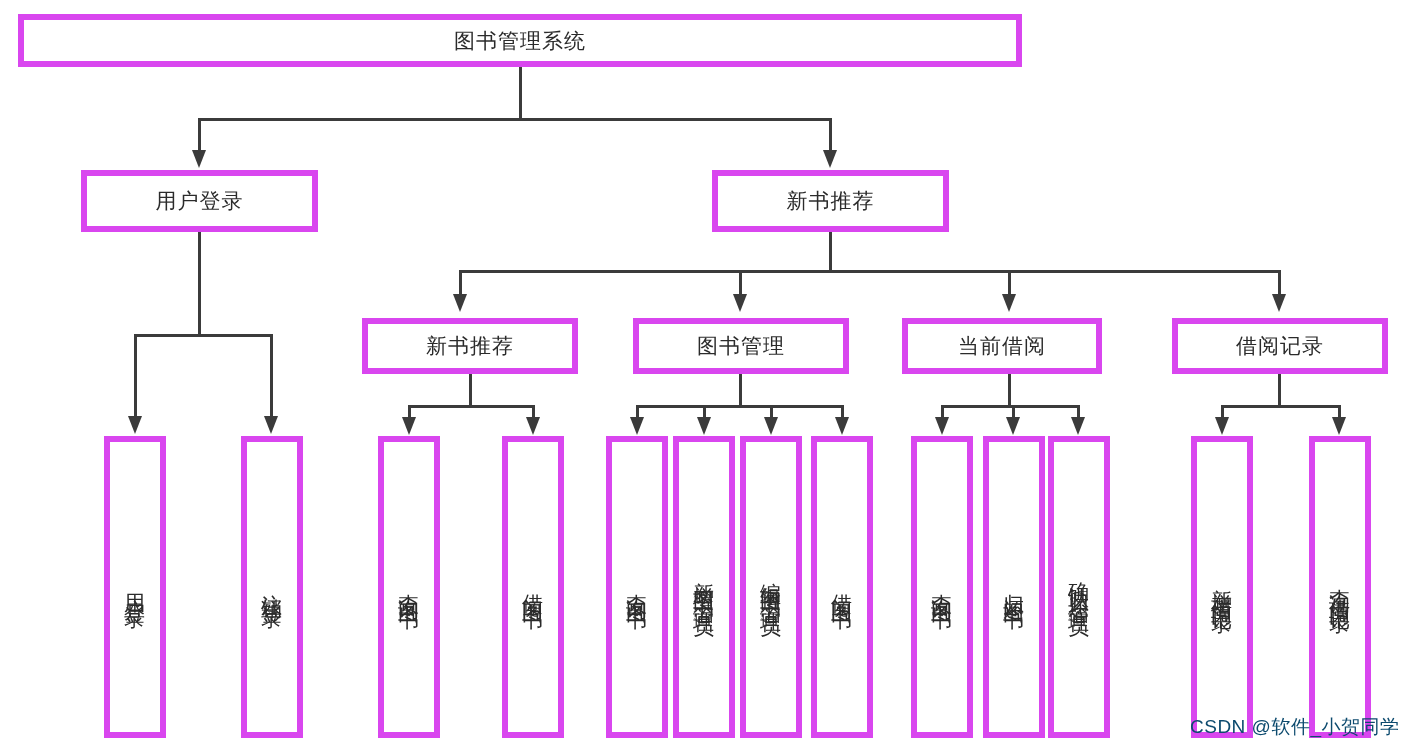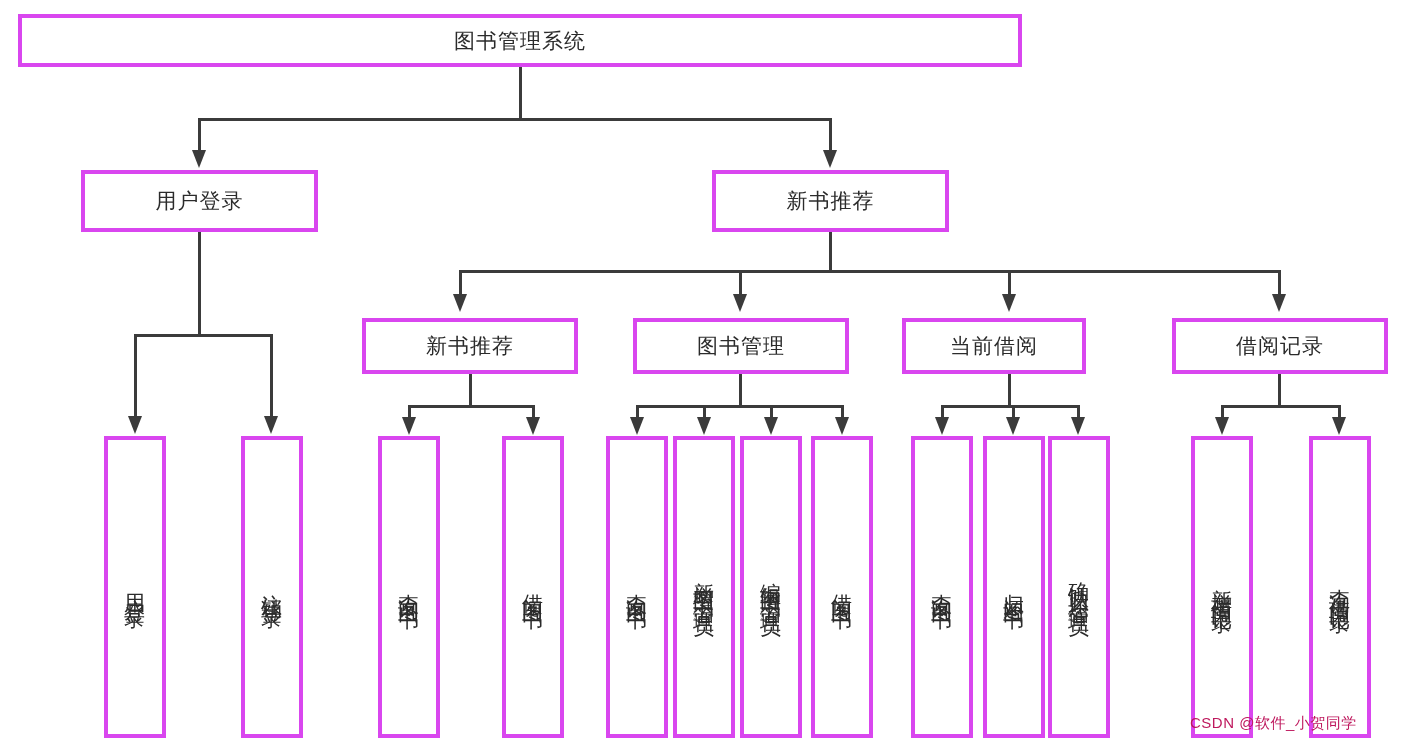--- a/index.html
+++ b/index.html
@@ -13,21 +13,21 @@
   #canvas {
     position: relative;
     width: 1405px;
     height: 747px;
     background: #ffffff;
     overflow: hidden;
   }
   .node {
     position: absolute;
     box-sizing: border-box;
-    border: 4px solid #d946ef;
+    border: 6px solid #d946ef;
     background: #ffffff;
     display: flex;
     align-items: center;
     justify-content: center;
     color: #2b2b2b;
   }
   .node.horiz {
     font-size: 21px;
     letter-spacing: 1px;
   }
@@ -54,22 +54,22 @@
   .arrow {
     position: absolute;
     width: 0;
     height: 0;
     border-left: 7px solid transparent;
     border-right: 7px solid transparent;
     border-top: 18px solid #3b3b3b;
   }
   #watermark {
     position: absolute;
-    color: #be185d;
-    font-size: 15px;
+    color: #0c4a6e;
+    font-size: 19px;
     white-space: nowrap;
     letter-spacing: 0.5px;
   }
 </style>
 </head>
 <body>
 
 <div id="canvas">
 
   <div class="node horiz" style="left:18px; top:14px; width:1004px; height:53px;">
@@ -111,21 +111,21 @@
   <div class="arrow" style="left:1002px; top:294px;"></div>
   <div class="edge v" style="left:1278px; top:270px; width:3px; height:26px;"></div>
   <div class="arrow" style="left:1272px; top:294px;"></div>
 
   <div class="node horiz" style="left:362px; top:318px; width:216px; height:56px;">
     <span class="label">新书推荐</span>
   </div>
   <div class="node horiz" style="left:633px; top:318px; width:216px; height:56px;">
     <span class="label">图书管理</span>
   </div>
-  <div class="node horiz" style="left:902px; top:318px; width:184px; height:56px;">
+  <div class="node horiz" style="left:902px; top:318px; width:200px; height:56px;">
     <span class="label">当前借阅</span>
   </div>
   <div class="node horiz" style="left:1172px; top:318px; width:216px; height:56px;">
     <span class="label">借阅记录</span>
   </div>
 
   <div class="edge v" style="left:469px; top:374px; width:3px; height:33px;"></div>
   <div class="edge h" style="left:408px; top:405px; width:127px; height:3px;"></div>
   <div class="edge v" style="left:408px; top:405px; width:3px; height:14px;"></div>
   <div class="arrow" style="left:402px; top:417px;"></div>

